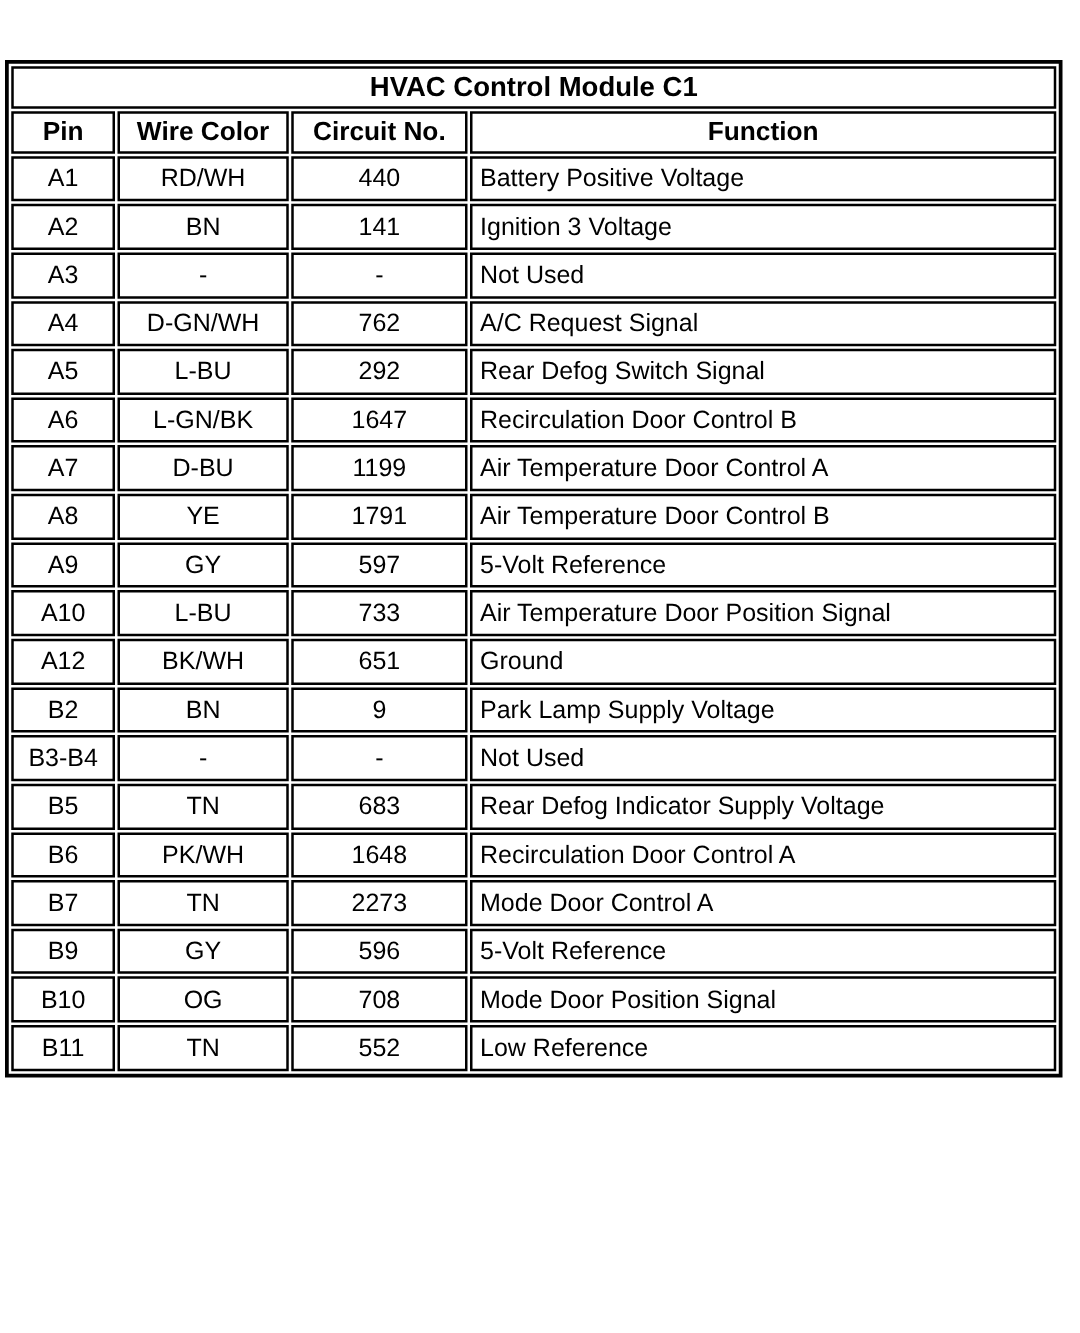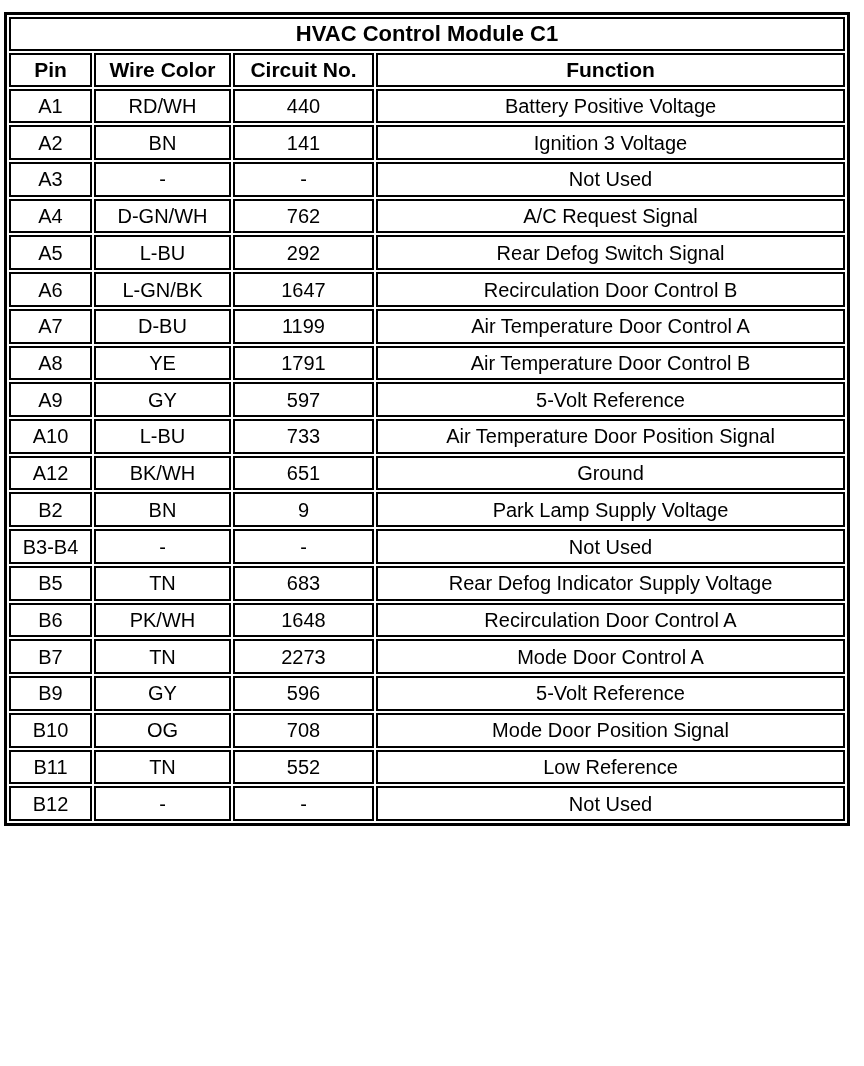--- a/index.html
+++ b/index.html
@@ -8,20 +8,21 @@
     background: #ffffff;
   }
   .page {
     width: 864px;
     height: 840px;
     box-sizing: border-box;
     padding: 12px 14px 14px 4px;
     background: #ffffff;
     font-family: "Liberation Sans", sans-serif;
     color: #000000;
+    margin-top: 36px;
   }
   table.pinout {
     width: 100%;
     height: 100%;
     border-collapse: separate;
     border-spacing: 2px;
     border: 3px solid #000000;
     background: #ffffff;
     table-layout: fixed;
   }
@@ -43,21 +44,21 @@
   th.header-cell {
     font-size: 21px;
     font-weight: bold;
   }
   td.pin-cell,
   td.wire-color-cell,
   td.circuit-cell {
     text-align: center;
   }
   td.function-cell {
-    text-align: center;
+    text-align: left;
   }
   col.col-pin { width: 10%; }
   col.col-wire { width: 16.5%; }
   col.col-circuit { width: 17%; }
   col.col-function { width: 56.5%; }
 </style>
 </head>
 <body>
 
 <div class="page">
@@ -187,21 +188,15 @@
           <td class="wire-color-cell">OG</td>
           <td class="circuit-cell">708</td>
           <td class="function-cell">Mode Door Position Signal</td>
         </tr>
         <tr>
           <td class="pin-cell">B11</td>
           <td class="wire-color-cell">TN</td>
           <td class="circuit-cell">552</td>
           <td class="function-cell">Low Reference</td>
         </tr>
-        <tr>
-          <td class="pin-cell">B12</td>
-          <td class="wire-color-cell">-</td>
-          <td class="circuit-cell">-</td>
-          <td class="function-cell">Not Used</td>
-        </tr>
       </tbody>
   </table>
 </div>
 
 </body></html>

